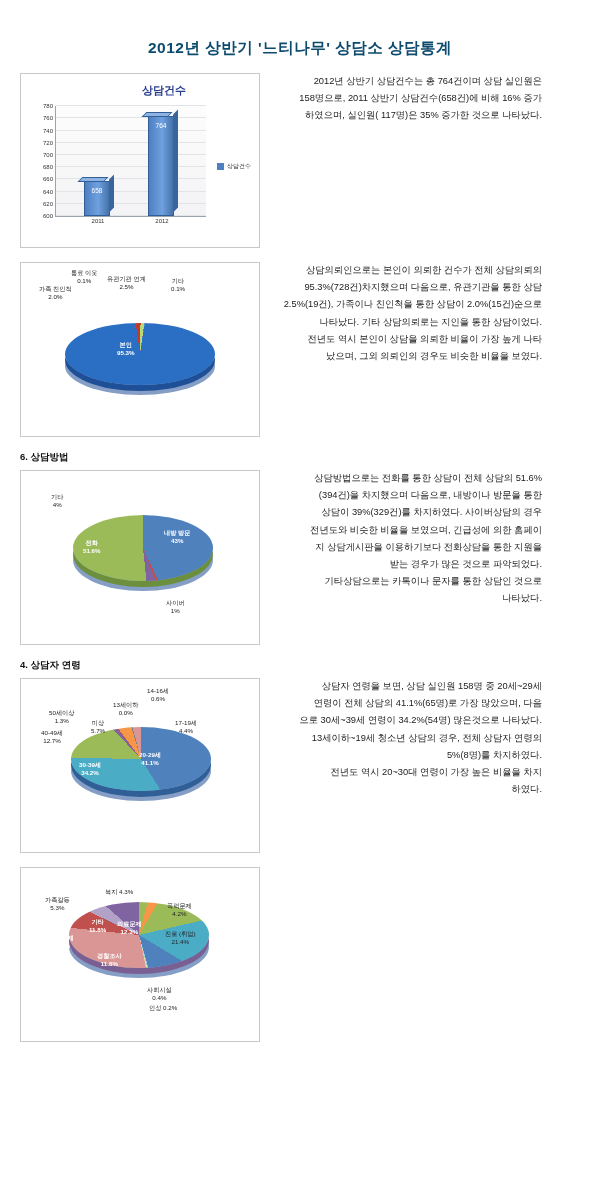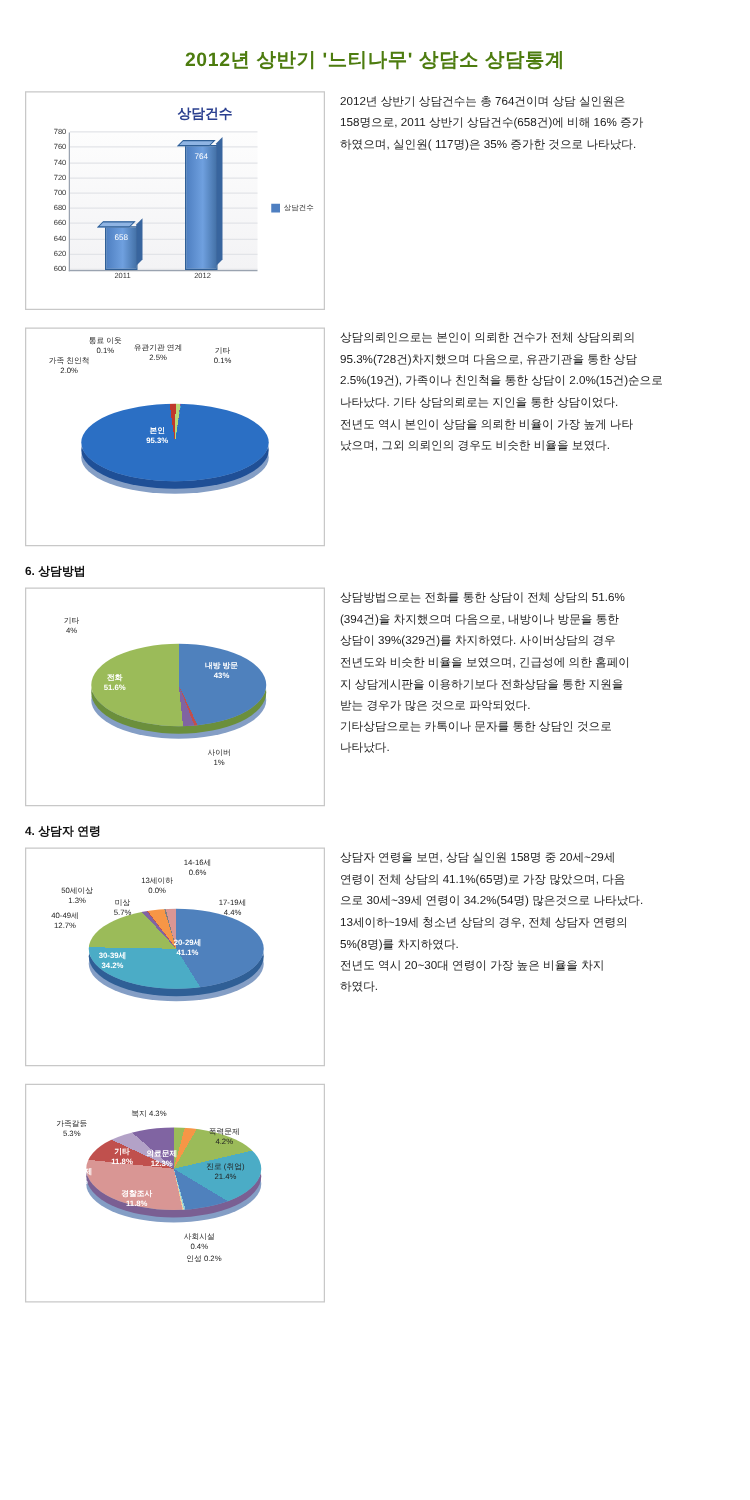--- a/index.html
+++ b/index.html
@@ -14,21 +14,21 @@
     color: #111;
     position: relative;
     overflow: hidden;
   }
   .page-title {
     text-align: center;
     font-size: 15.5px;
     font-weight: bold;
     letter-spacing: 0.5px;
     padding-top: 38px;
-    color: #4d7c0f;
+    color: #0c4a6e;
   }
   .section {
     position: relative;
     margin-top: 14px;
   }
   .section-label {
     font-size: 9.5px;
     font-weight: bold;
     margin-left: 20px;
     margin-bottom: 6px;
@@ -45,20 +45,21 @@
     box-sizing: border-box;
     position: relative;
     overflow: hidden;
   }
   .text-col {
     margin-left: 12px;
     font-size: 9.3px;
     line-height: 1.85;
     color: #1a1a1a;
     width: 270px;
+    text-align: right;
   }
   .text-col p {
     margin: 0 0 2px 0;
     white-space: pre-line;
   }
 
   
   #chart1 {
     width: 240px;
     height: 175px;

